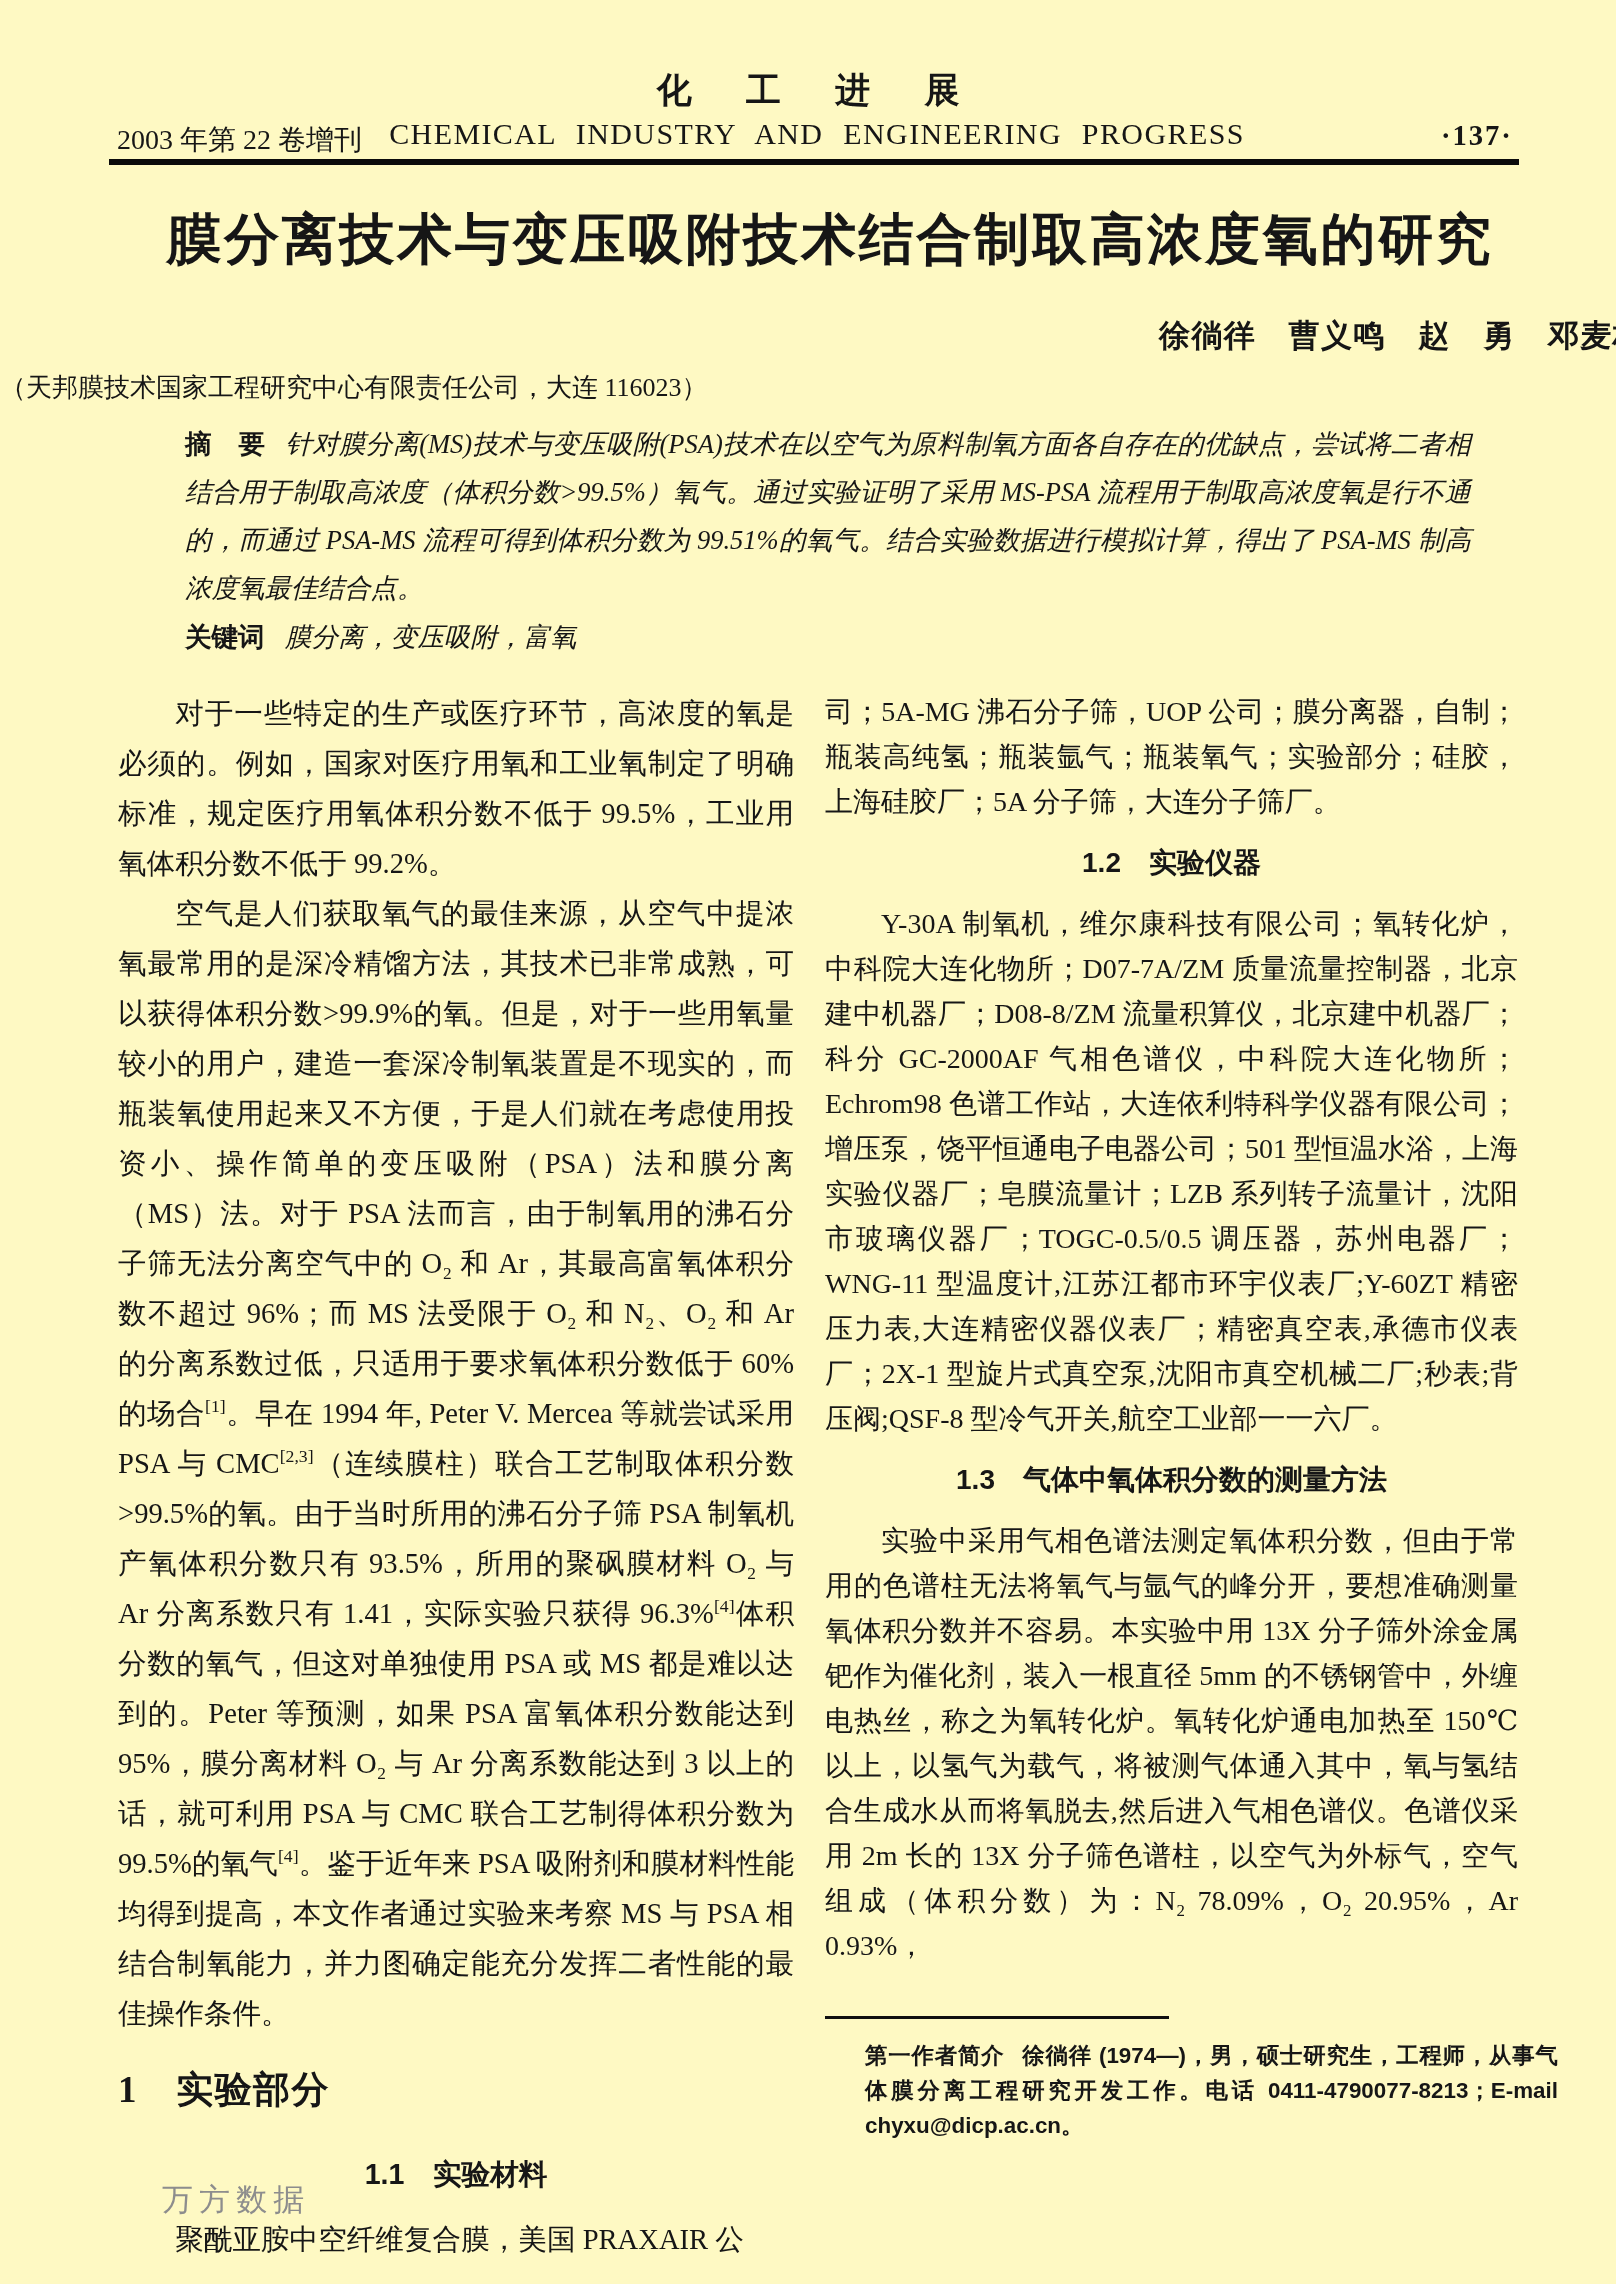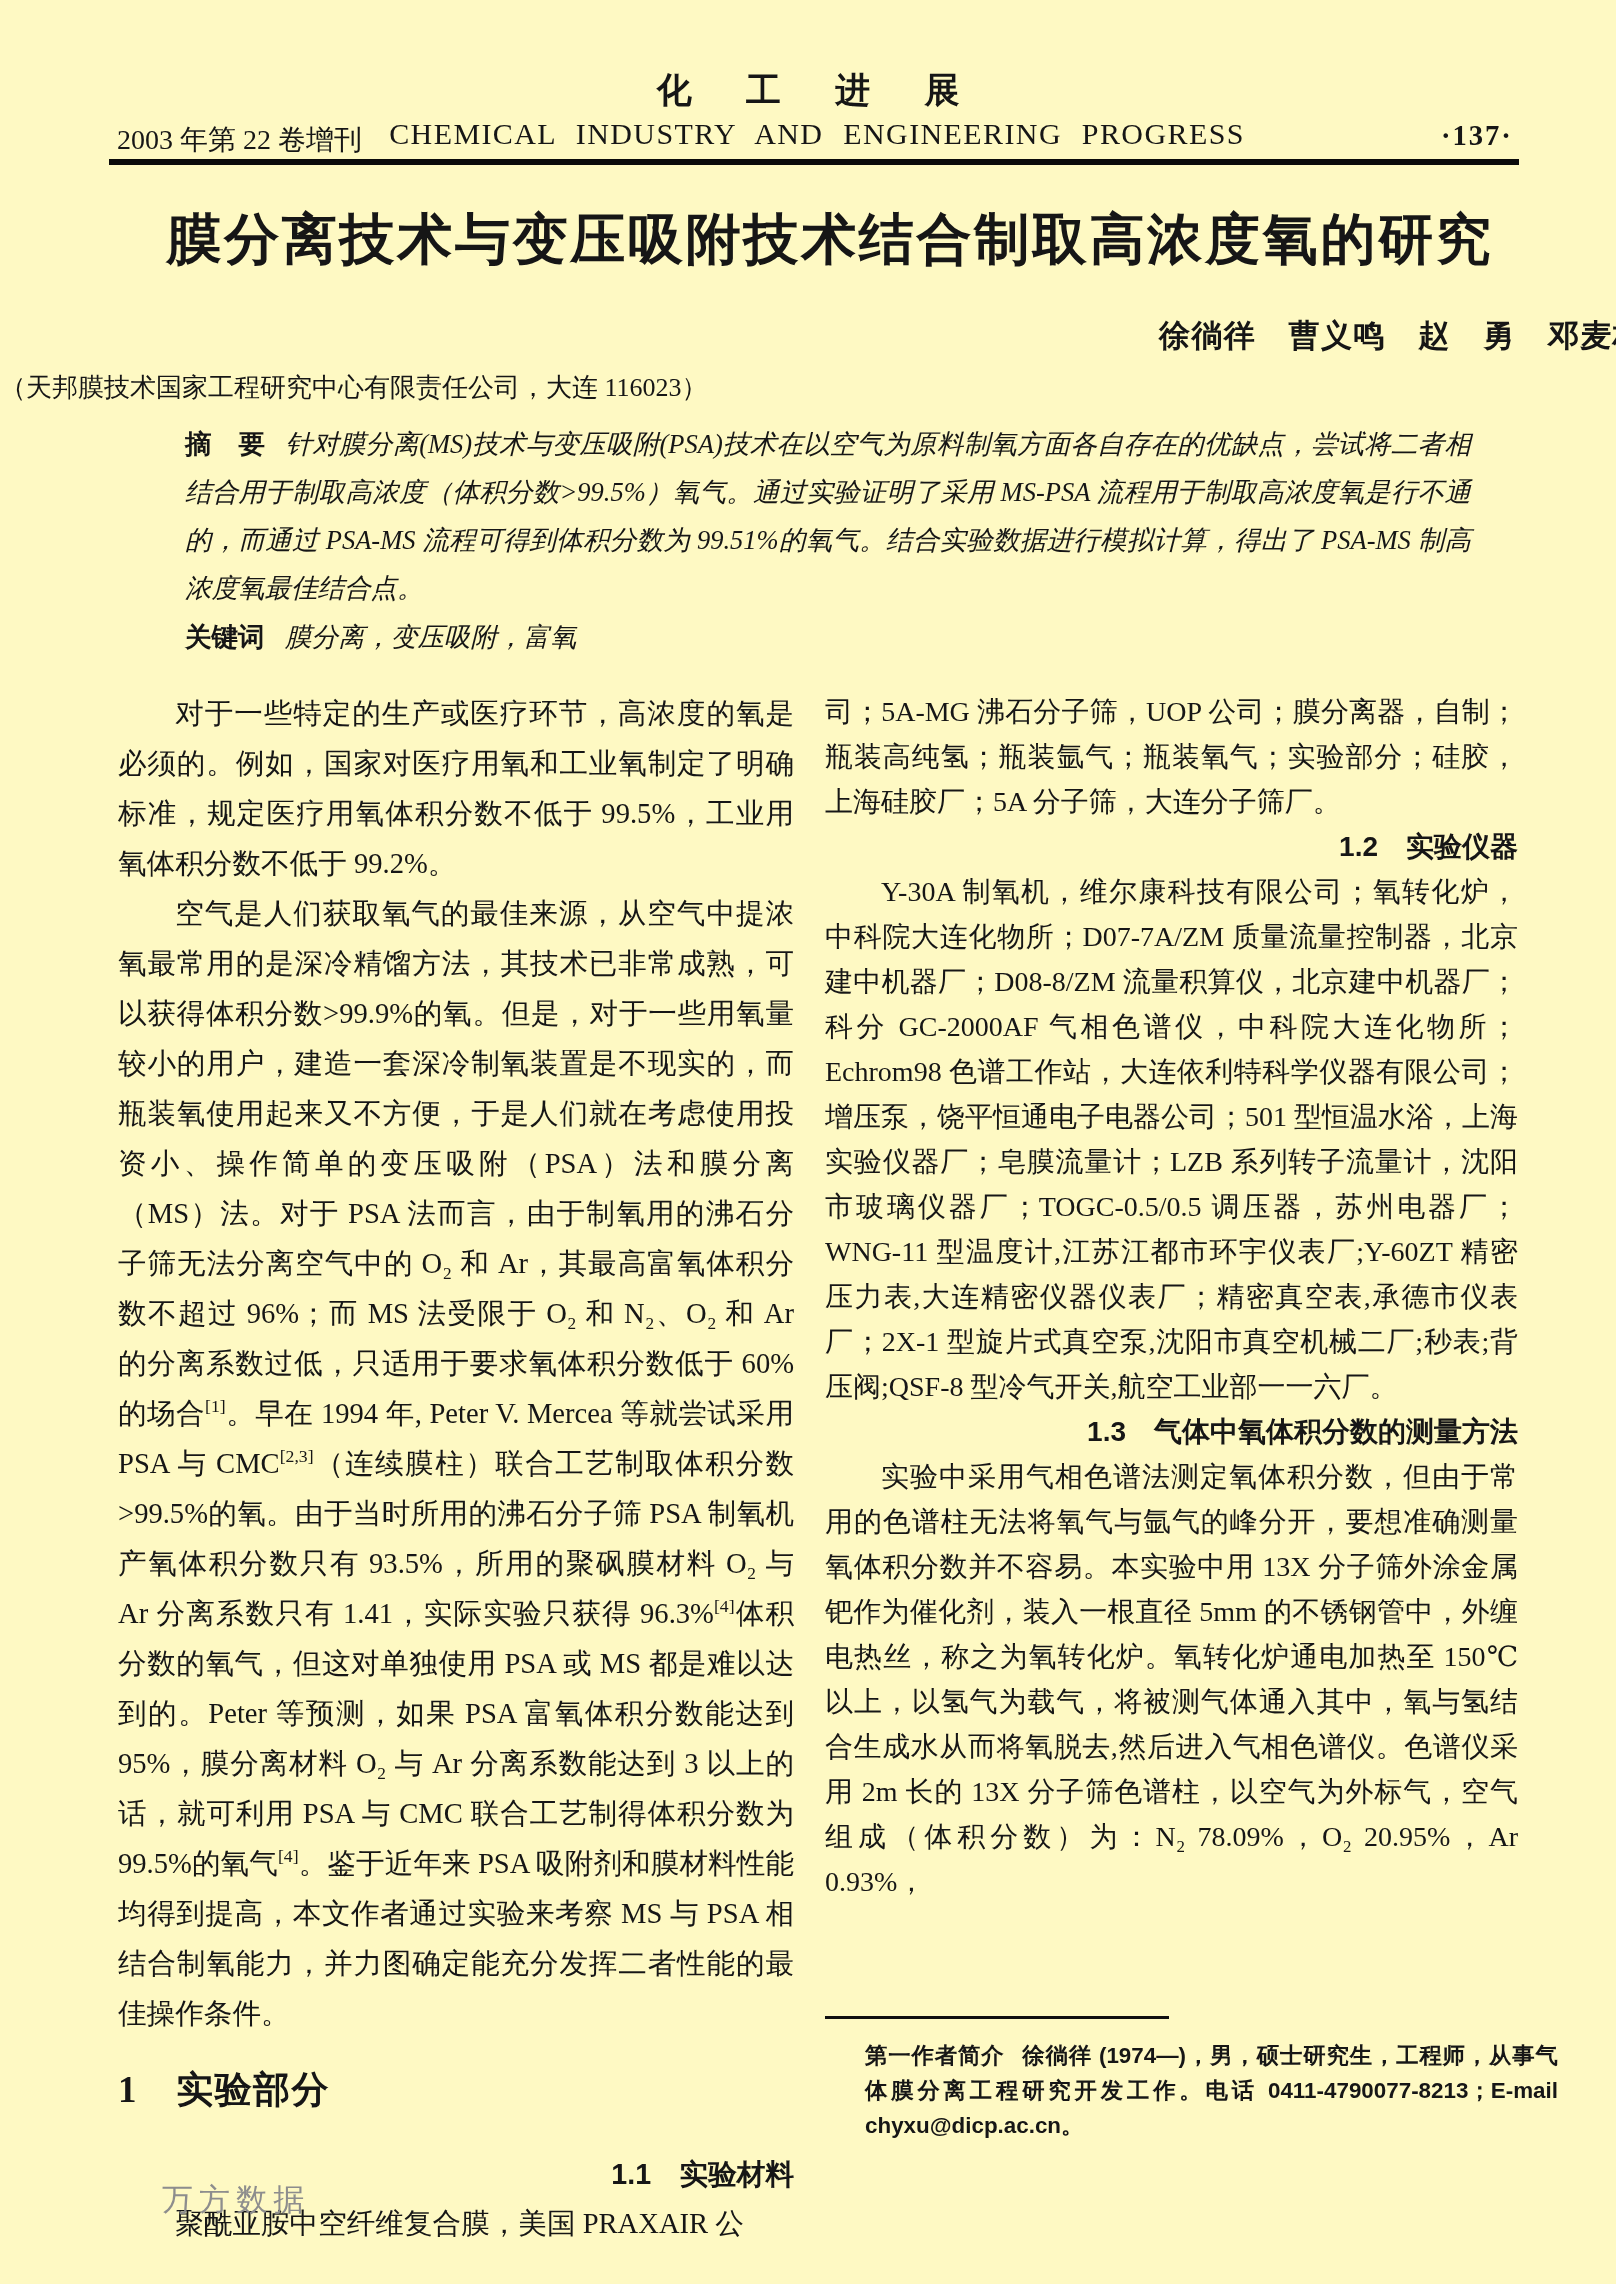--- a/index.html
+++ b/index.html
@@ -42,21 +42,21 @@
   .col{position:absolute;top:689px;text-align:justify;}
   .col-left{left:118px;width:676px;font-size:28.6px;line-height:50px;}
   .col-right{left:825px;width:693px;font-size:28px;line-height:45px;}
   .blk{margin:0;}
   .blk.indent{text-indent:2em;}
   .blk.h1{
     font-size:37px;font-weight:600;margin:31px 0 38px 0;text-align:left;
     letter-spacing:1.4px;line-height:1.1;
   }
   .blk.h2{
-    font-weight:700;text-align:right;margin:0;
+    font-weight:700;text-align:center;margin:16px;
     font-family:"Liberation Sans","DejaVu Sans",sans-serif;
   }
   sup{font-size:0.62em;vertical-align:super;line-height:0;}
   
   .foot-rule{position:absolute;top:2016px;left:825px;width:344px;height:3.4px;background:#101010;}
   .footnote{
     position:absolute;top:2038px;left:825px;width:693px;
     font-size:22.4px;line-height:35px;font-weight:700;text-align:justify;
     font-family:"Liberation Sans","DejaVu Sans",sans-serif;
     margin-left:40px;

